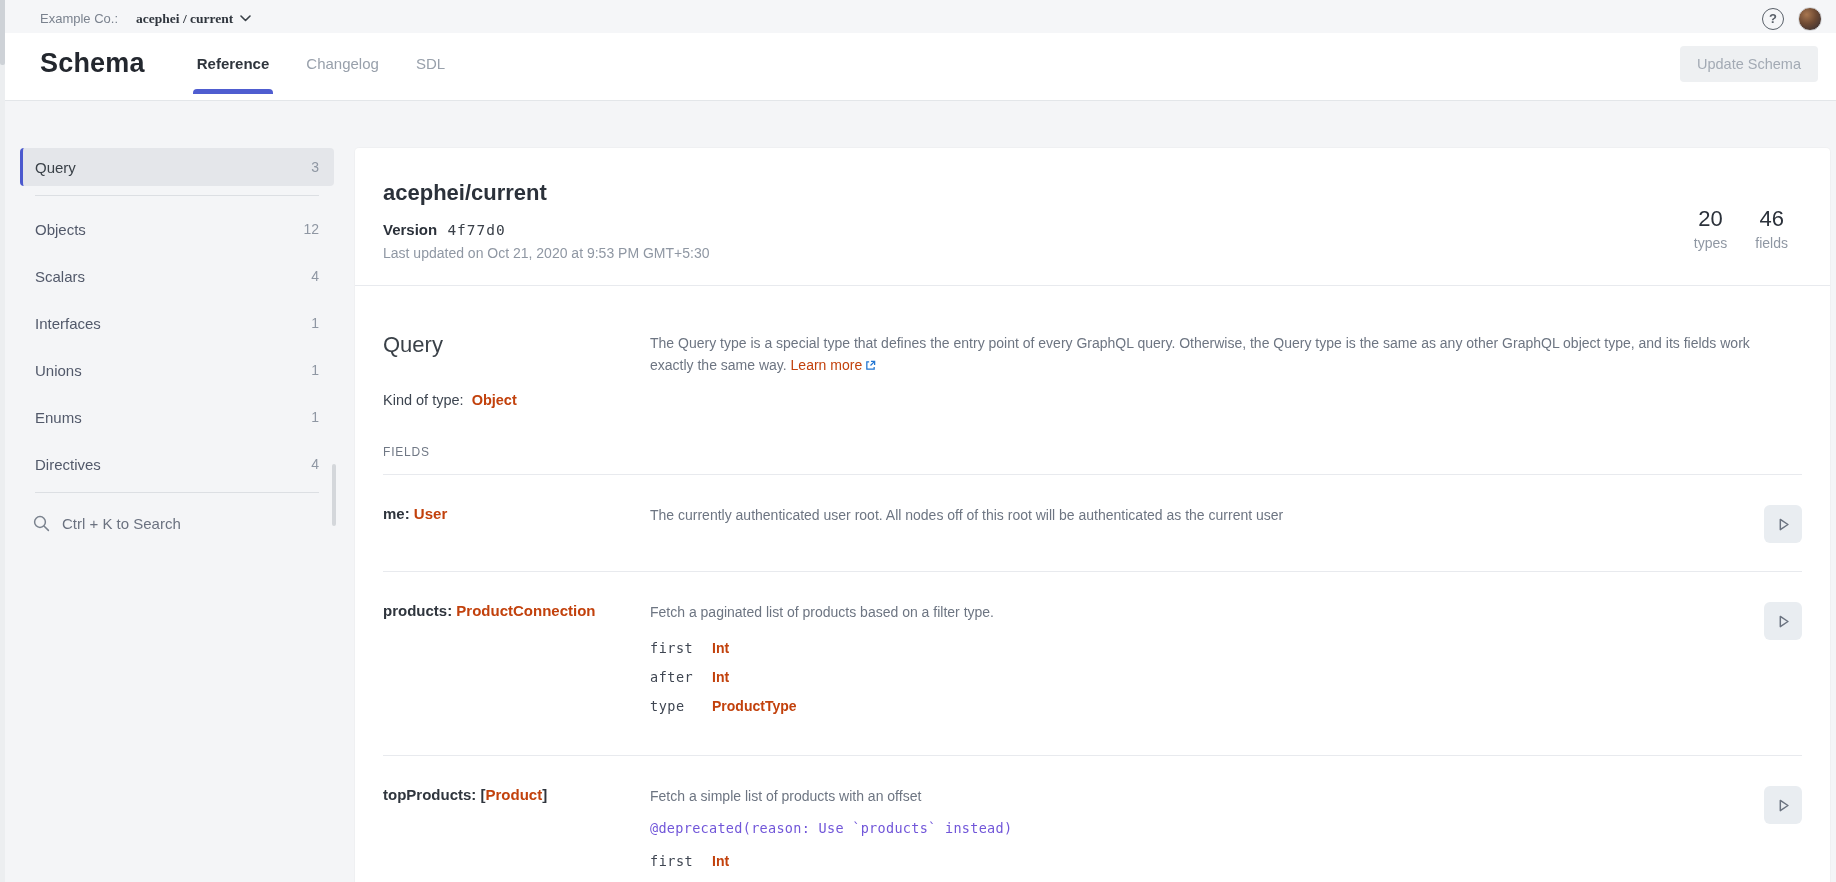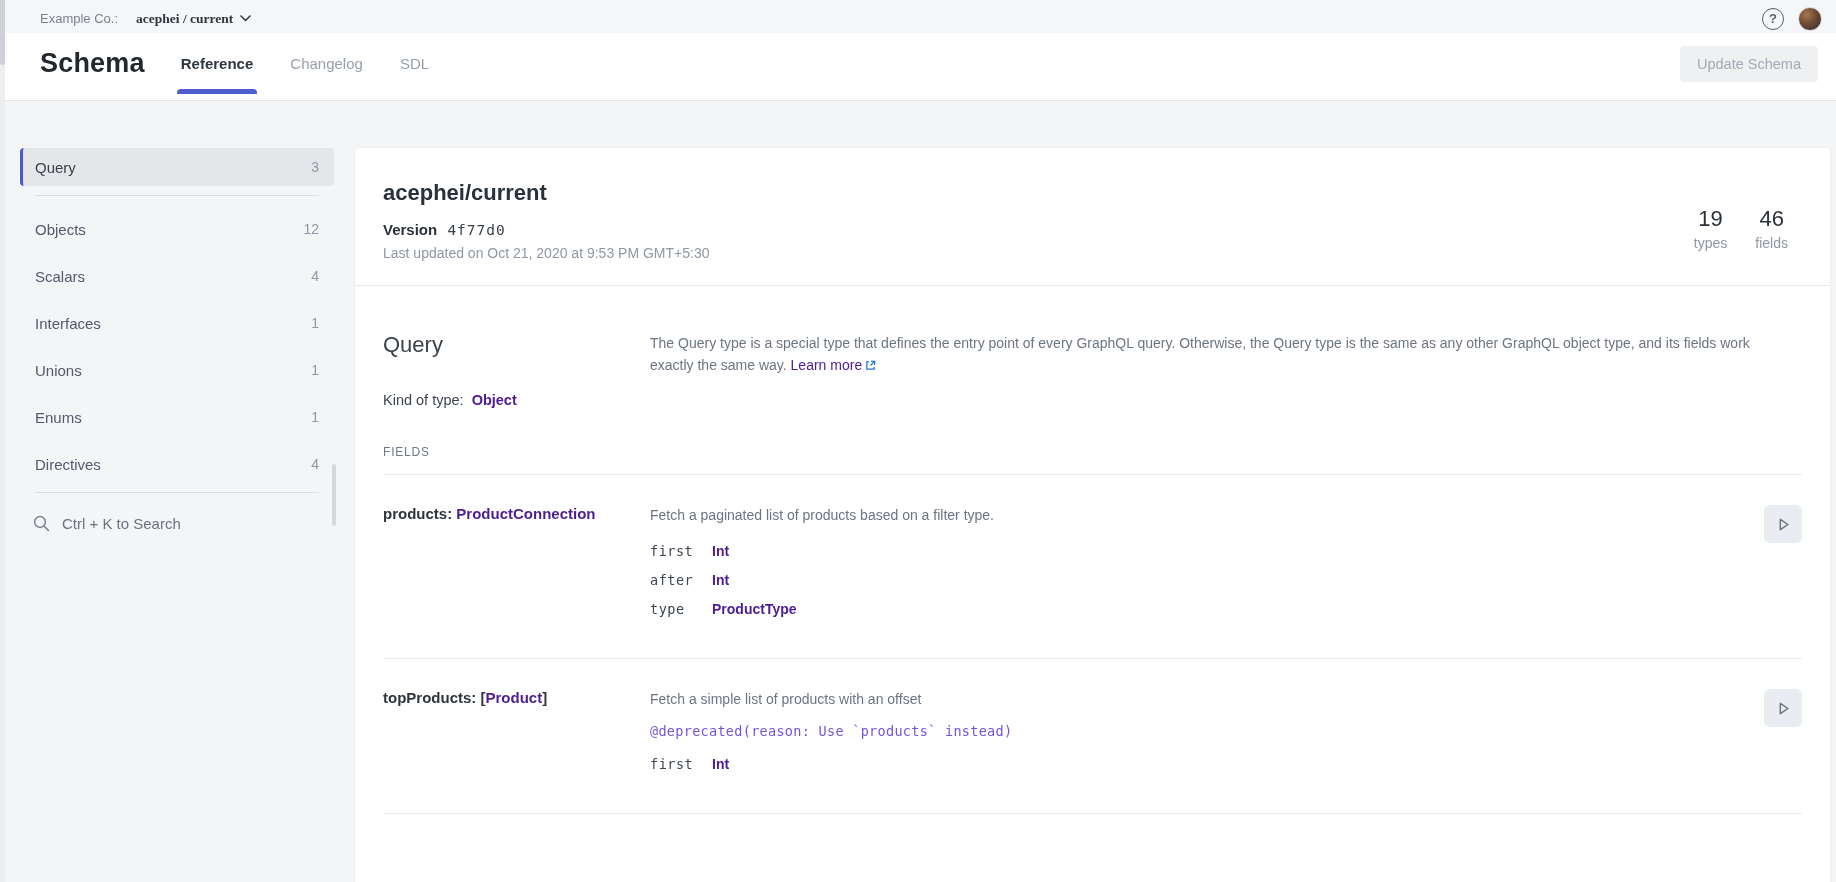--- a/index.html
+++ b/index.html
@@ -37,21 +37,21 @@
 
   
   .header {
     height:68px; background:#ffffff;
     border-bottom:1px solid #e3e6e9;
     display:flex; align-items:center;
     padding:0 18px 6px 40px;
     position:relative;
   }
   .page-title { font-size:27px; font-weight:700; color:#23272e; letter-spacing:0.2px; }
-  .tabs { display:flex; gap:37px; margin-left:36px; height:100%; align-items:center; }
+  .tabs { display:flex; gap:37px; margin-left:52px; height:100%; align-items:center; }
   .tab {
     font-size:15px; color:#98a0ab; cursor:pointer;
     height:100%; display:flex; align-items:center; position:relative;
   }
   .tab.active { color:#2f353d; font-weight:700; }
   .tab.active::after {
     content:""; position:absolute; left:-4px; right:-4px; bottom:0;
     height:5px; background:#4f5dd0; border-radius:4px 4px 0 0;
   }
   .update-btn {
@@ -106,21 +106,21 @@
   .card-header-rule { border-bottom:1px solid #e8eaee; }
   .stats { position:absolute; right:42px; top:58px; display:flex; gap:28px; }
   .stat { text-align:center; }
   .stat-value { font-size:22px; color:#2b313a; }
   .stat-label { font-size:14px; color:#8f97a3; margin-top:3px; }
 
   .query-section { padding:46px 28px 0; }
   .qrow1 { display:grid; grid-template-columns:267px 1fr; }
   .type-heading { font-size:22px; font-weight:400; color:#3a4148; }
   .type-desc { font-size:14px; line-height:22px; color:#6d7582; max-width:1145px; }
-  a.link { color:#4c1d95; text-decoration:none; cursor:pointer; }
+  a.link { color:#c2410c; text-decoration:none; cursor:pointer; }
   .ext-icon { display:inline-block; vertical-align:-1px; margin-left:3px; }
   .kind-line { margin-top:16px; font-size:14.5px; color:#3d4550; }
   .kind-line a { font-weight:700; margin-left:4px; }
   .fields-label {
     margin-top:37px; font-size:12px; letter-spacing:0.8px;
     color:#707885; padding-bottom:15px; border-bottom:1px solid #e8eaee;
   }
 
   .field-row {
     display:grid; grid-template-columns:267px 1fr 56px;
@@ -225,21 +225,21 @@
   <div class="card">
     <div class="card-header card-header-rule">
       <div class="card-title">acephei/current</div>
       <div class="version-line">
         <span class="version-label">Version</span>
         <span class="version-value mono">4f77d0</span>
       </div>
       <div class="updated-line">Last updated on Oct 21, 2020 at 9:53 PM GMT+5:30</div>
       <div class="stats">
           <div class="stat">
-            <div class="stat-value">19</div>
+            <div class="stat-value">20</div>
             <div class="stat-label">types</div>
           </div>
           <div class="stat">
             <div class="stat-value">46</div>
             <div class="stat-label">fields</div>
           </div>
         </div>
     </div>
 
     <div class="query-section">
@@ -252,20 +252,33 @@
                 <path d="M6.5 1.5 H10.5 V5.5 M10.5 1.5 L6 6" fill="none" stroke="#2276d2" stroke-width="1.4"></path>
               </svg></a>
         </div>
       </div>
       <div class="kind-line">
         <span>Kind of type:</span>
         <a class="link">Object</a>
       </div>
       <div class="fields-label">FIELDS</div>
       <div>
+          <div class="field-row">
+            <div class="f-name"><span>me:</span> <a class="link">User</a></div>
+            <div class="f-mid">
+              <div class="f-desc">The currently authenticated user root. All nodes off of this root will be authenticated as the current user</div>
+            </div>
+            <div class="f-action">
+              <button class="play-btn">
+                <svg width="17" height="17" viewBox="0 0 16 16">
+                  <path d="M5 3.2 L12.2 8 L5 12.8 Z" fill="none" stroke="#6b7380" stroke-width="1.4" stroke-linejoin="round"></path>
+                </svg>
+              </button>
+            </div>
+          </div>
           <div class="field-row">
             <div class="f-name"><span>products:</span> <a class="link">ProductConnection</a></div>
             <div class="f-mid">
               <div class="f-desc">Fetch a paginated list of products based on a filter type.</div>
               <div class="f-args">
                 <div class="f-arg">
                   <span class="arg-name mono">first</span>
                   <a class="link">Int</a>
                 </div>
                 <div class="f-arg">

